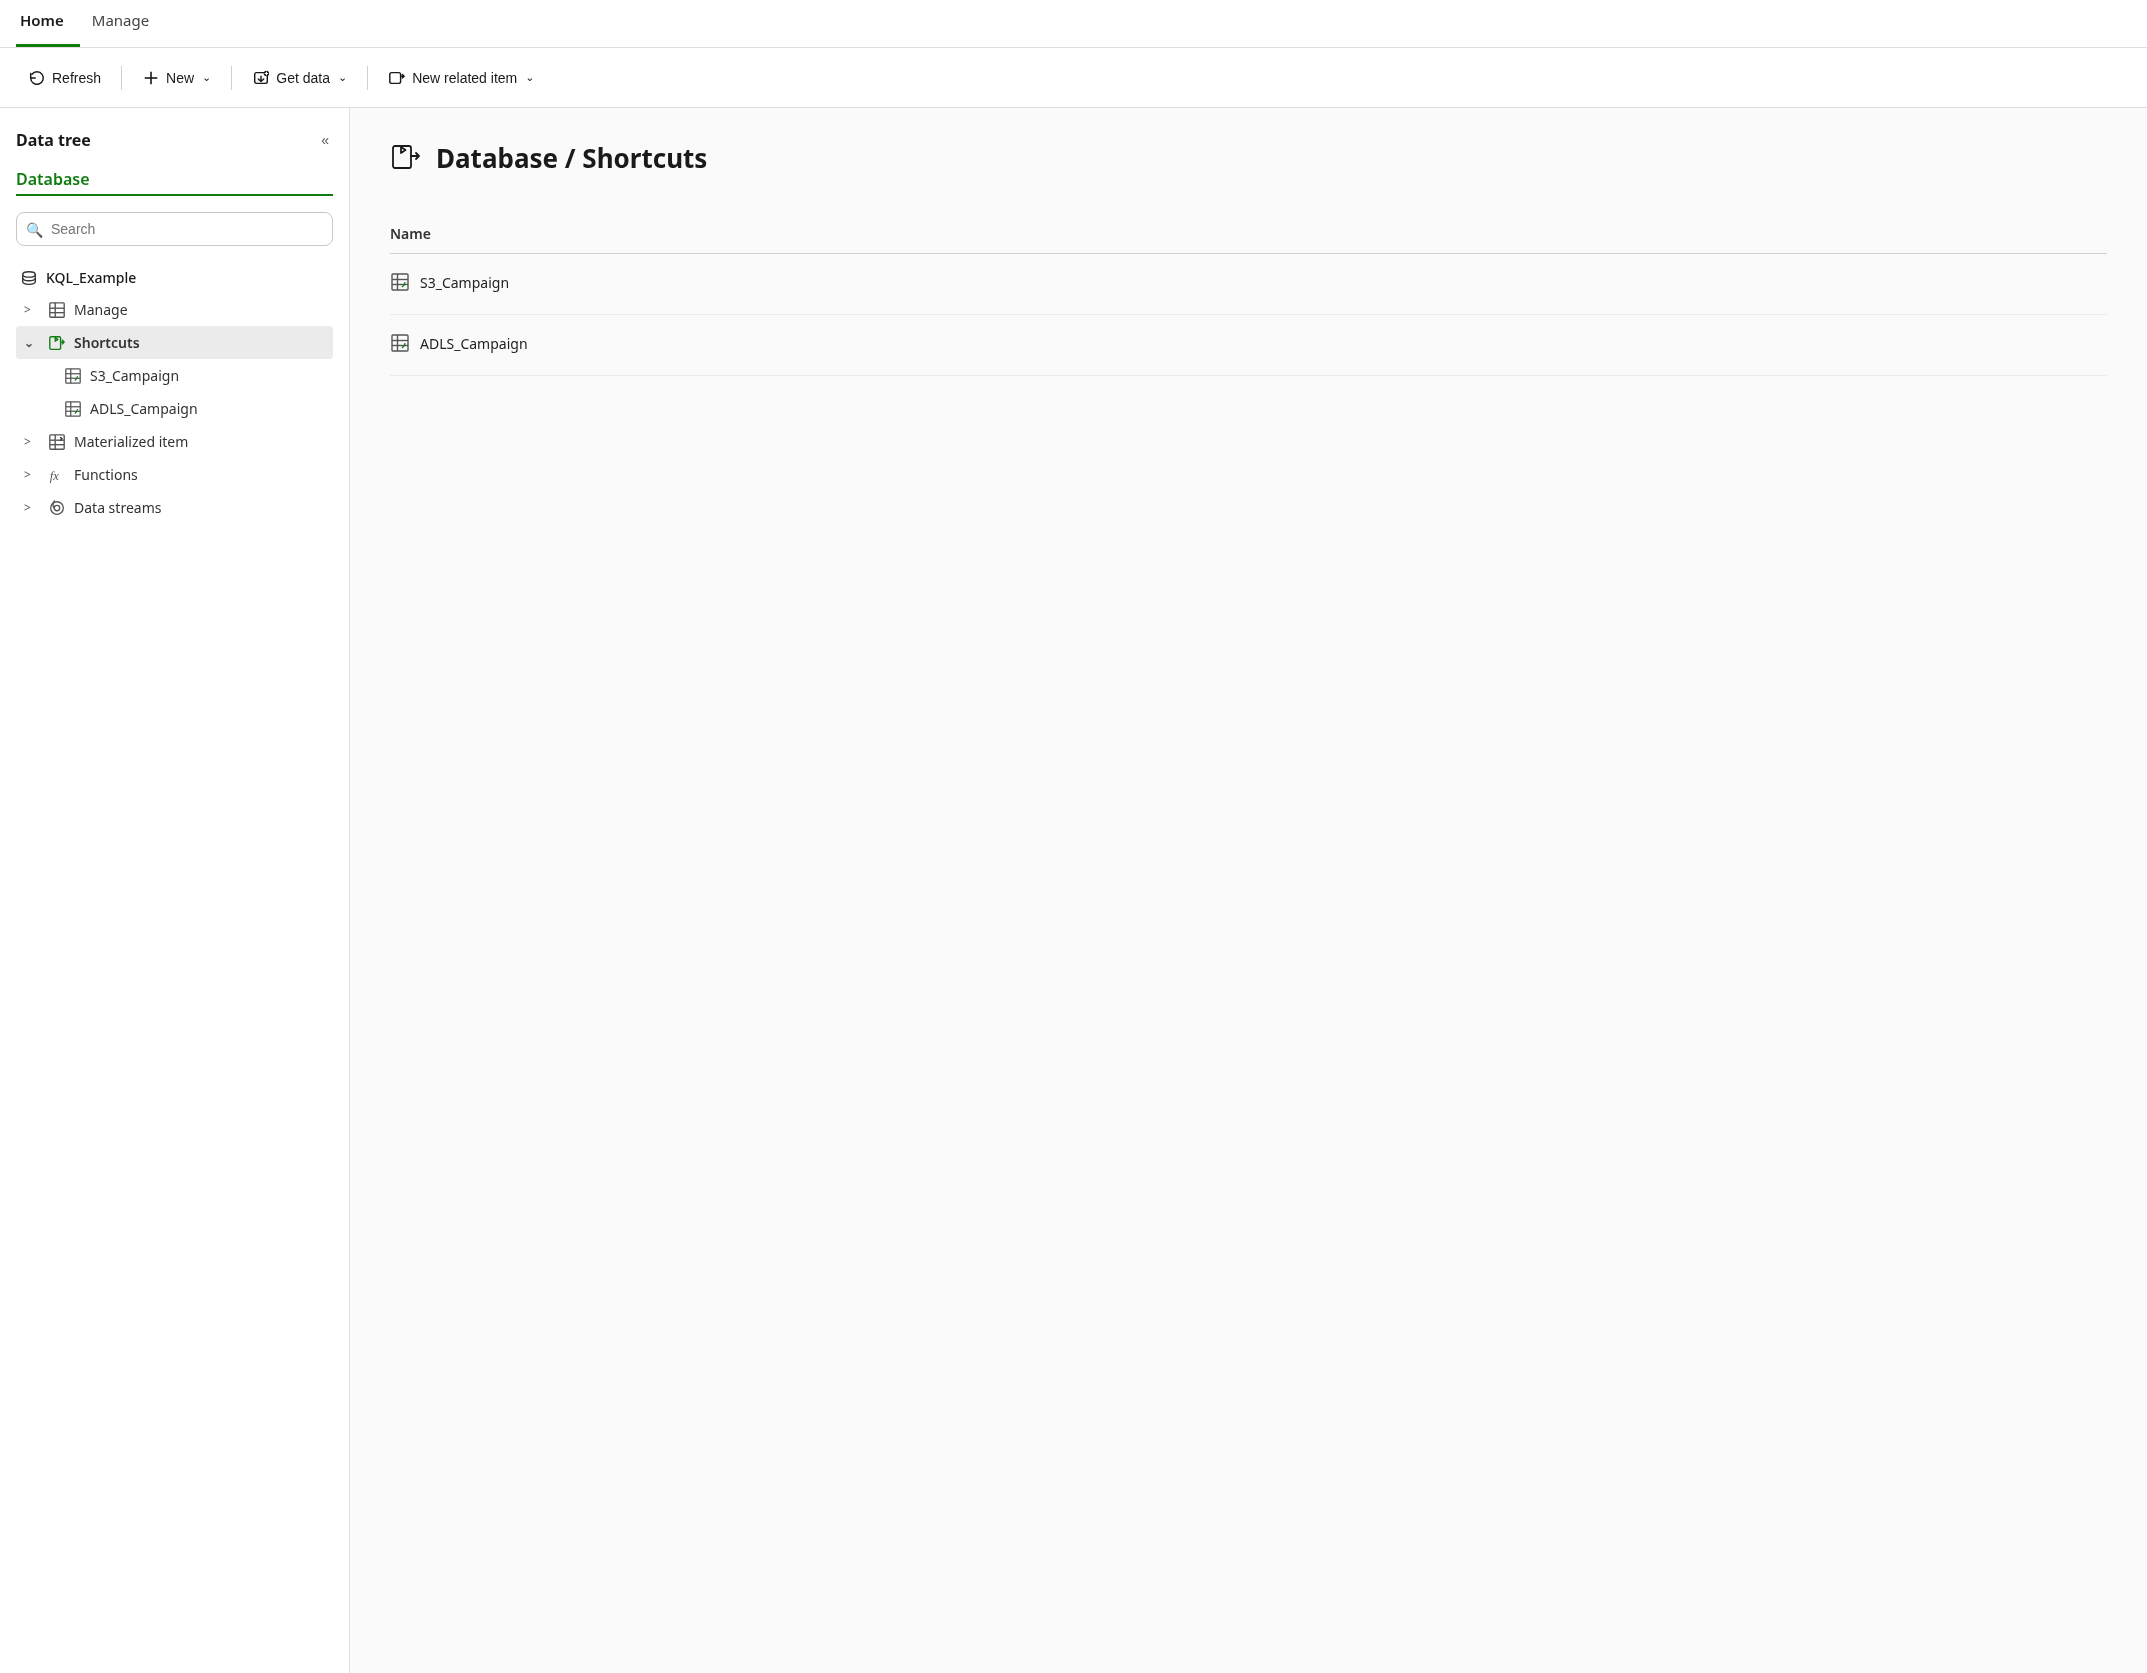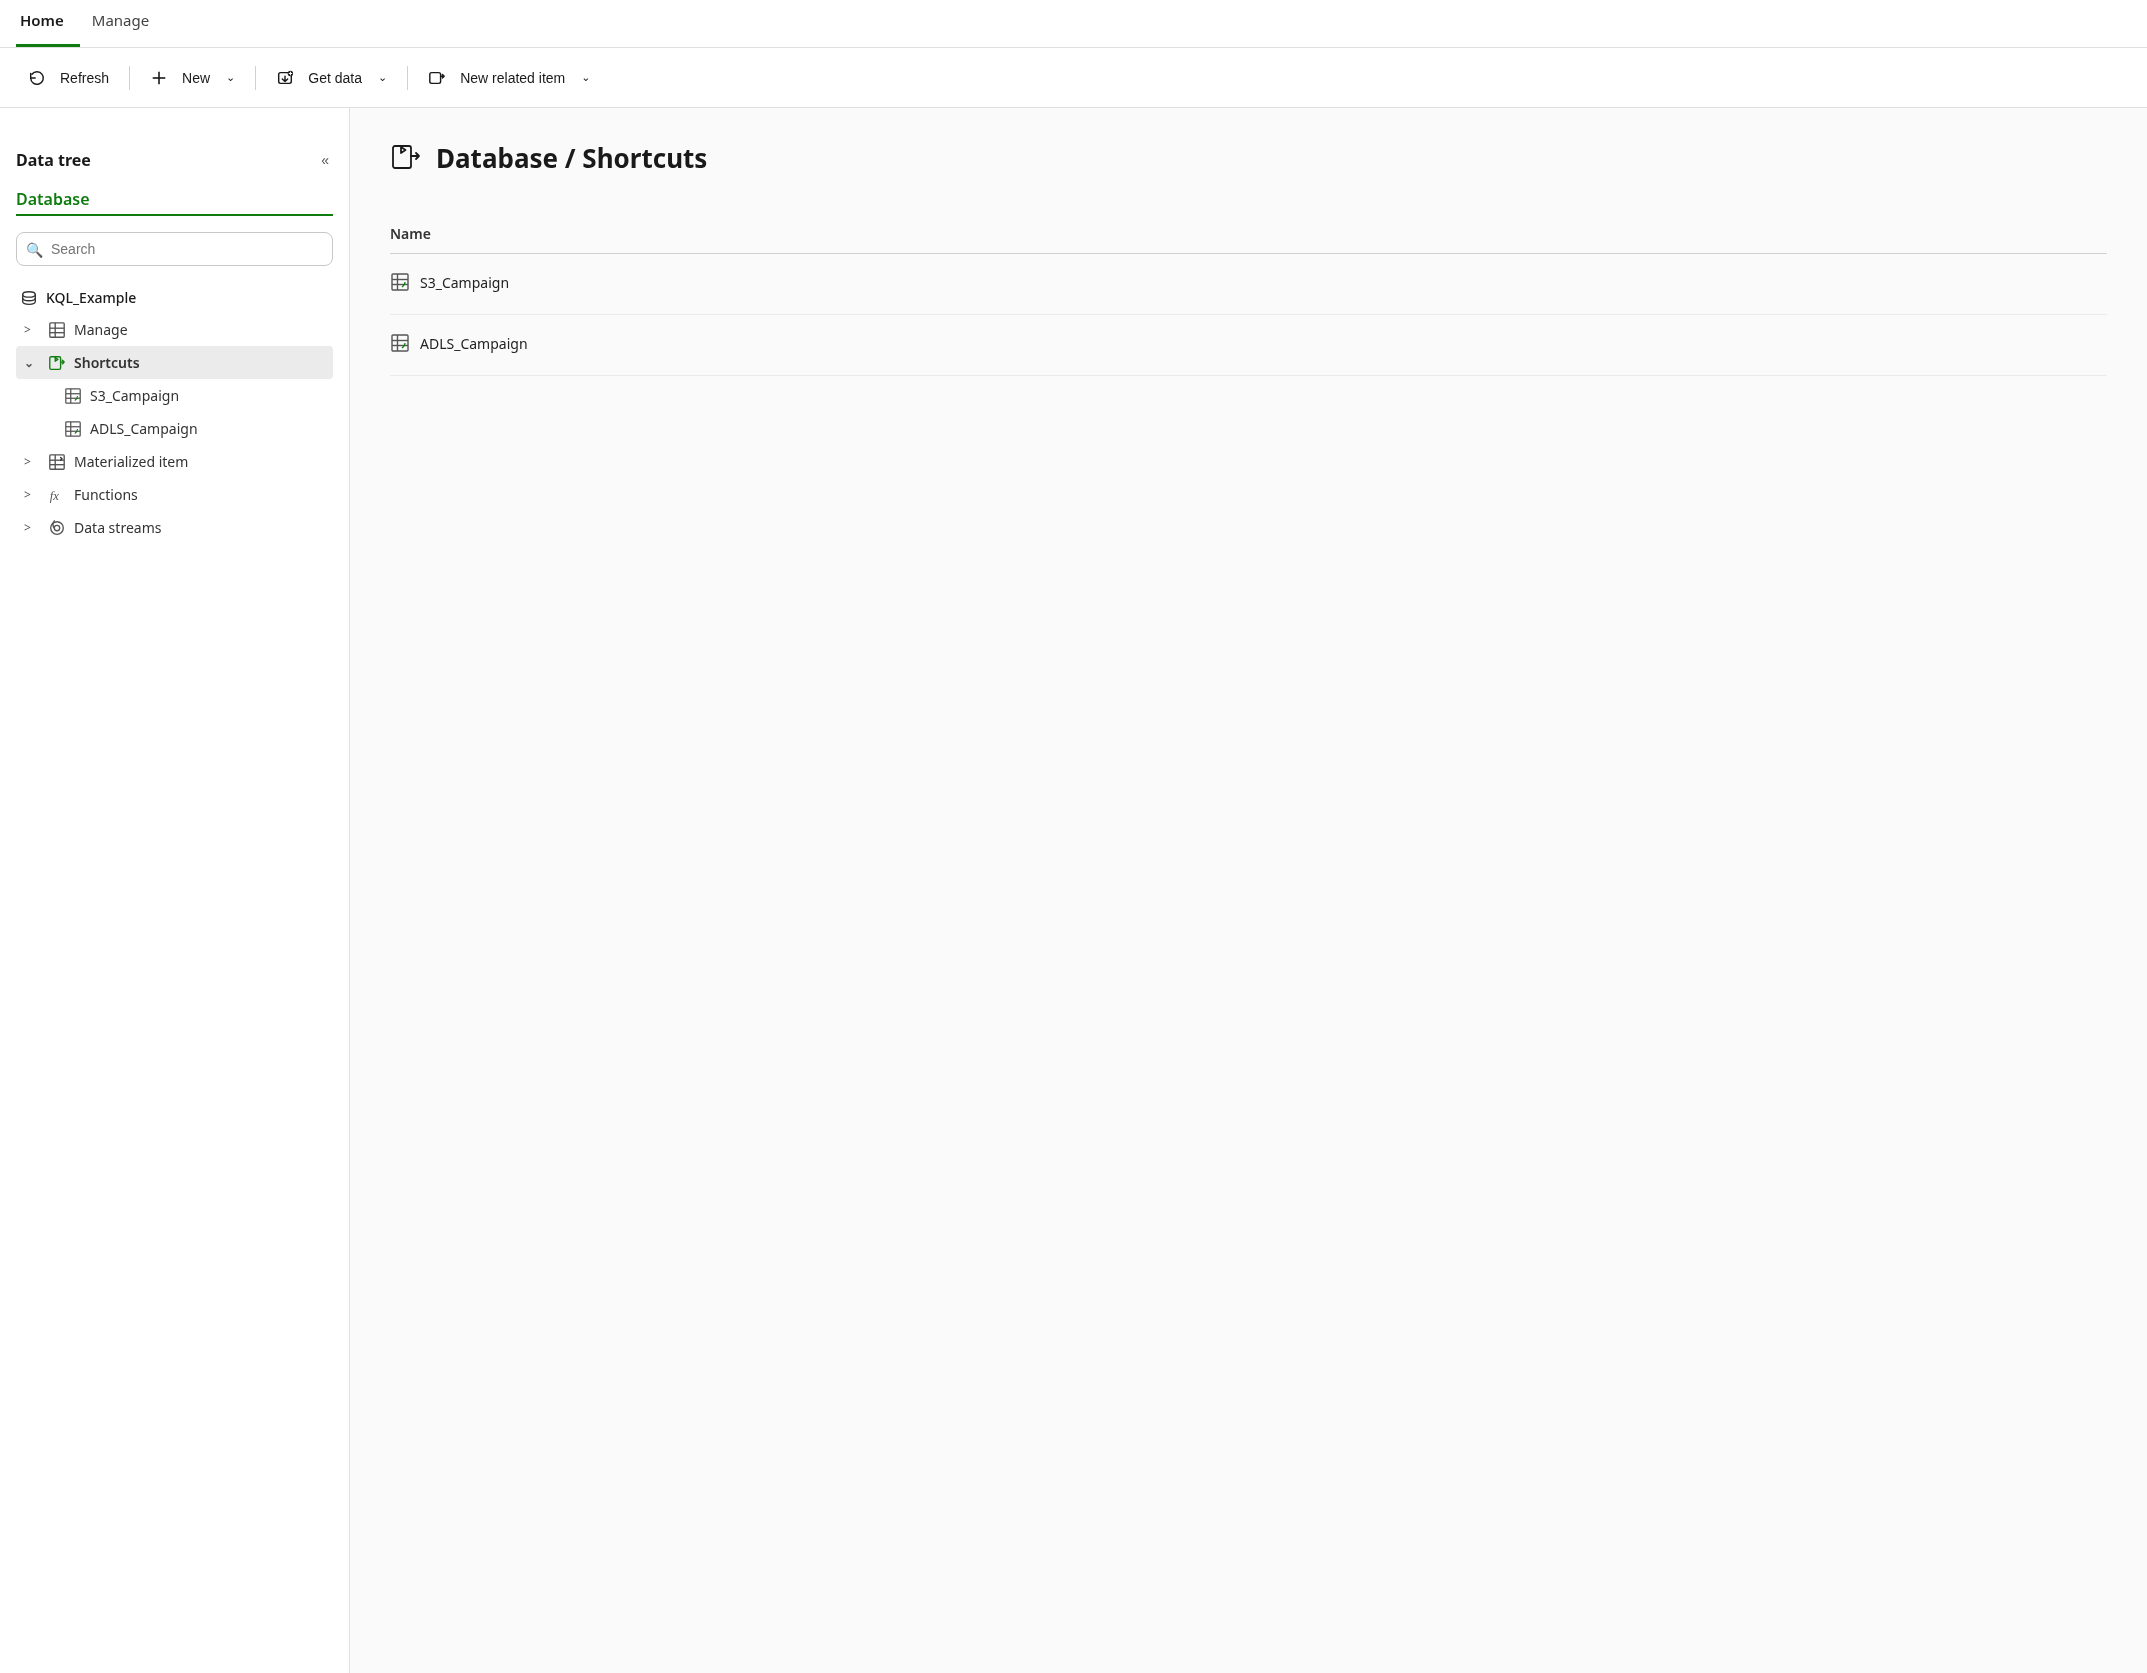--- a/index.html
+++ b/index.html
@@ -39,21 +39,21 @@
       border-bottom: 1px solid #e0e0e0;
       display: flex;
       align-items: center;
       padding: 0 16px;
       height: 60px;
       gap: 4px;
     }
     .toolbar-btn {
       display: flex;
       align-items: center;
-      gap: 14px;
+      gap: 6px;
       padding: 6px 12px;
       border: none;
       background: transparent;
       cursor: pointer;
       font-size: 14px;
       color: #1a1a1a;
       border-radius: 4px;
       white-space: nowrap;
     }
     .toolbar-divider {
@@ -87,21 +87,20 @@
       display: flex;
       flex-direction: column;
       padding: 20px 16px;
       overflow-y: auto;
     }
     .panel-header {
       display: flex;
       justify-content: space-between;
       align-items: center;
       margin-bottom: 16px;
-      margin-top: 20px;
     }
     .panel-title {
       font-size: 16px;
       font-weight: 700;
     }
     .collapse-btn {
       background: none;
       border: none;
       cursor: pointer;
       font-size: 14px;

